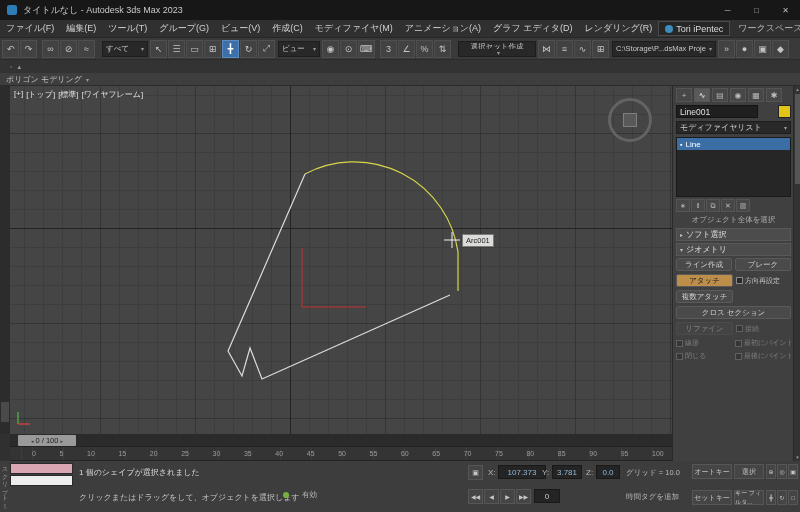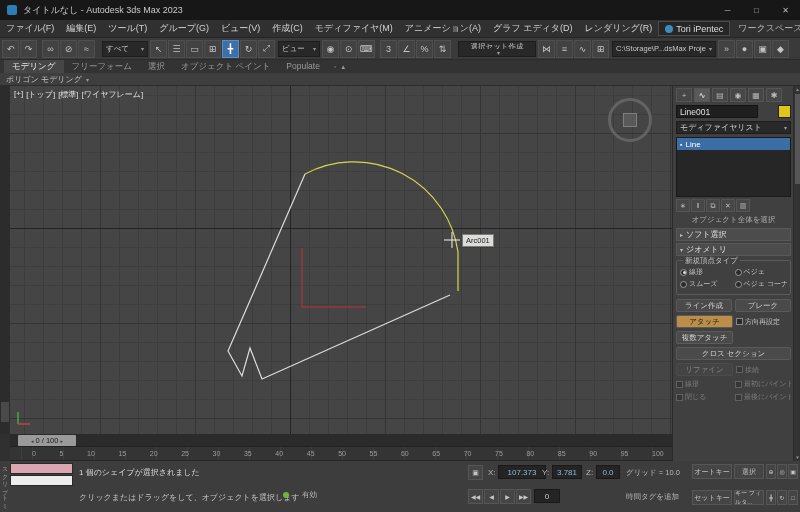--- a/index.html
+++ b/index.html
@@ -186,27 +186,20 @@
       <span class="lbl">C:\Storage\P...dsMax Project</span>
       <span class="arr">▾</span>
     </div>
     <div class="tbtn">»</div>
     <div class="tbtn">●</div>
     <div class="tbtn">▣</div>
     <div class="tbtn">◆</div>
   </div>
 
 <div id="ribbon-tabs">
-  <div id="ribbon-tab-list">
-      <div class="rtab active">モデリング</div>
-      <div class="rtab">フリーフォーム</div>
-      <div class="rtab">選択</div>
-      <div class="rtab">オブジェクト ペイント</div>
-      <div class="rtab">Populate</div>
-    </div>
   <div class="ribbon-icons">
     <span>◦</span>
     <span>▴</span>
   </div>
 </div>
 <div id="ribbon-sub">
   <span>ポリゴン モデリング</span>
   <span class="arr">▾</span>
 </div>
 
@@ -275,43 +268,20 @@
         <div class="stool">▥</div>
       </div>
     <div id="sel-hint">オブジェクト全体を選択</div>
     <div class="rollout">
       <span class="tri">▸</span>
       <span>ソフト選択</span>
     </div>
     <div class="rollout">
       <span class="tri">▾</span>
       <span>ジオメトリ</span>
-    </div>
-    <div class="groupbox">
-      <span class="gtitle">新規頂点タイプ</span>
-      <div class="radio-row">
-        <span class="radio">
-            <span class="rdot sel"></span>
-            <span>線形</span>
-          </span>
-        <span class="radio">
-            <span class="rdot"></span>
-            <span>ベジェ</span>
-          </span>
-      </div>
-      <div class="radio-row">
-        <span class="radio">
-            <span class="rdot"></span>
-            <span>スムーズ</span>
-          </span>
-        <span class="radio">
-            <span class="rdot"></span>
-            <span>ベジェ コーナー</span>
-          </span>
-      </div>
     </div>
     <div class="btn-row">
       <div class="pbtn">ライン作成</div>
       <div class="pbtn">ブレーク</div>
     </div>
     <div class="btn-row">
       <div class="pbtn hl" style="background: rgb(189, 142, 74);">アタッチ</div>
       <span class="chk">
           <span class="cbox"></span>
           <span>方向再設定</span>

